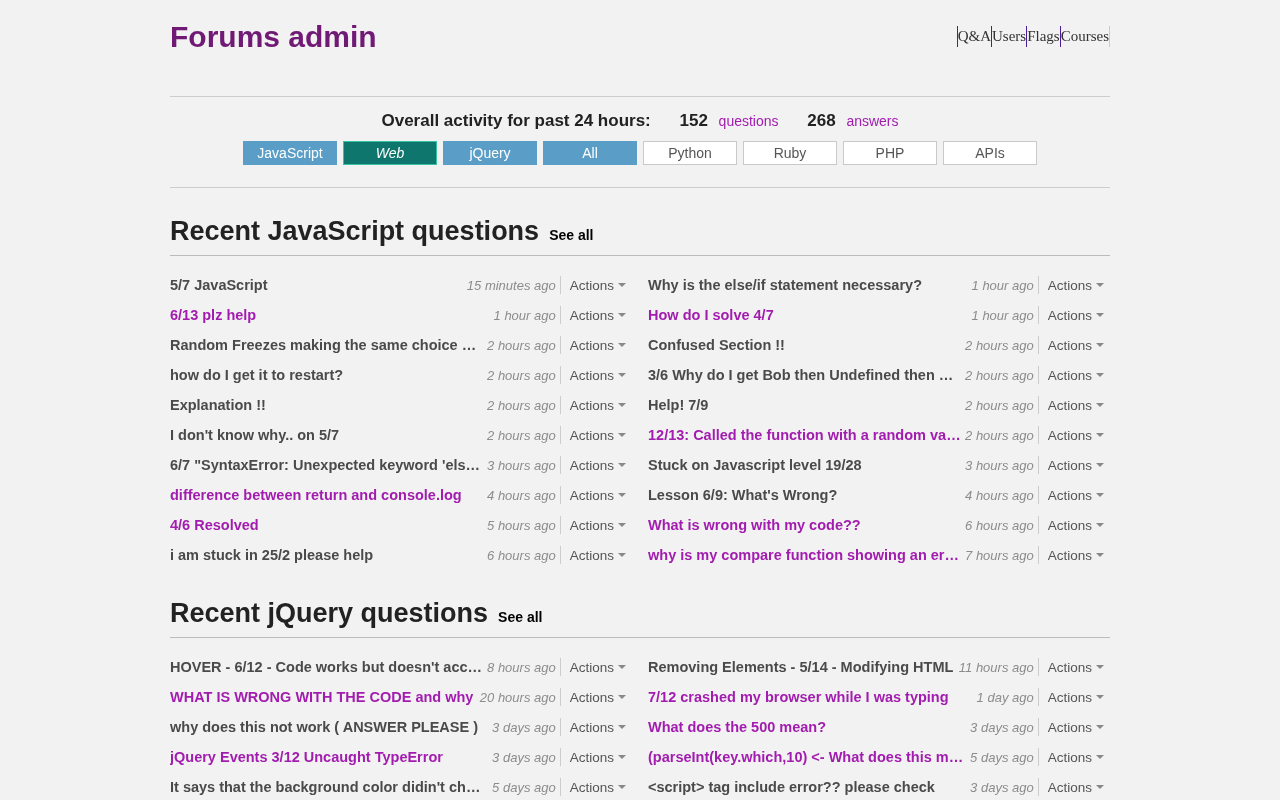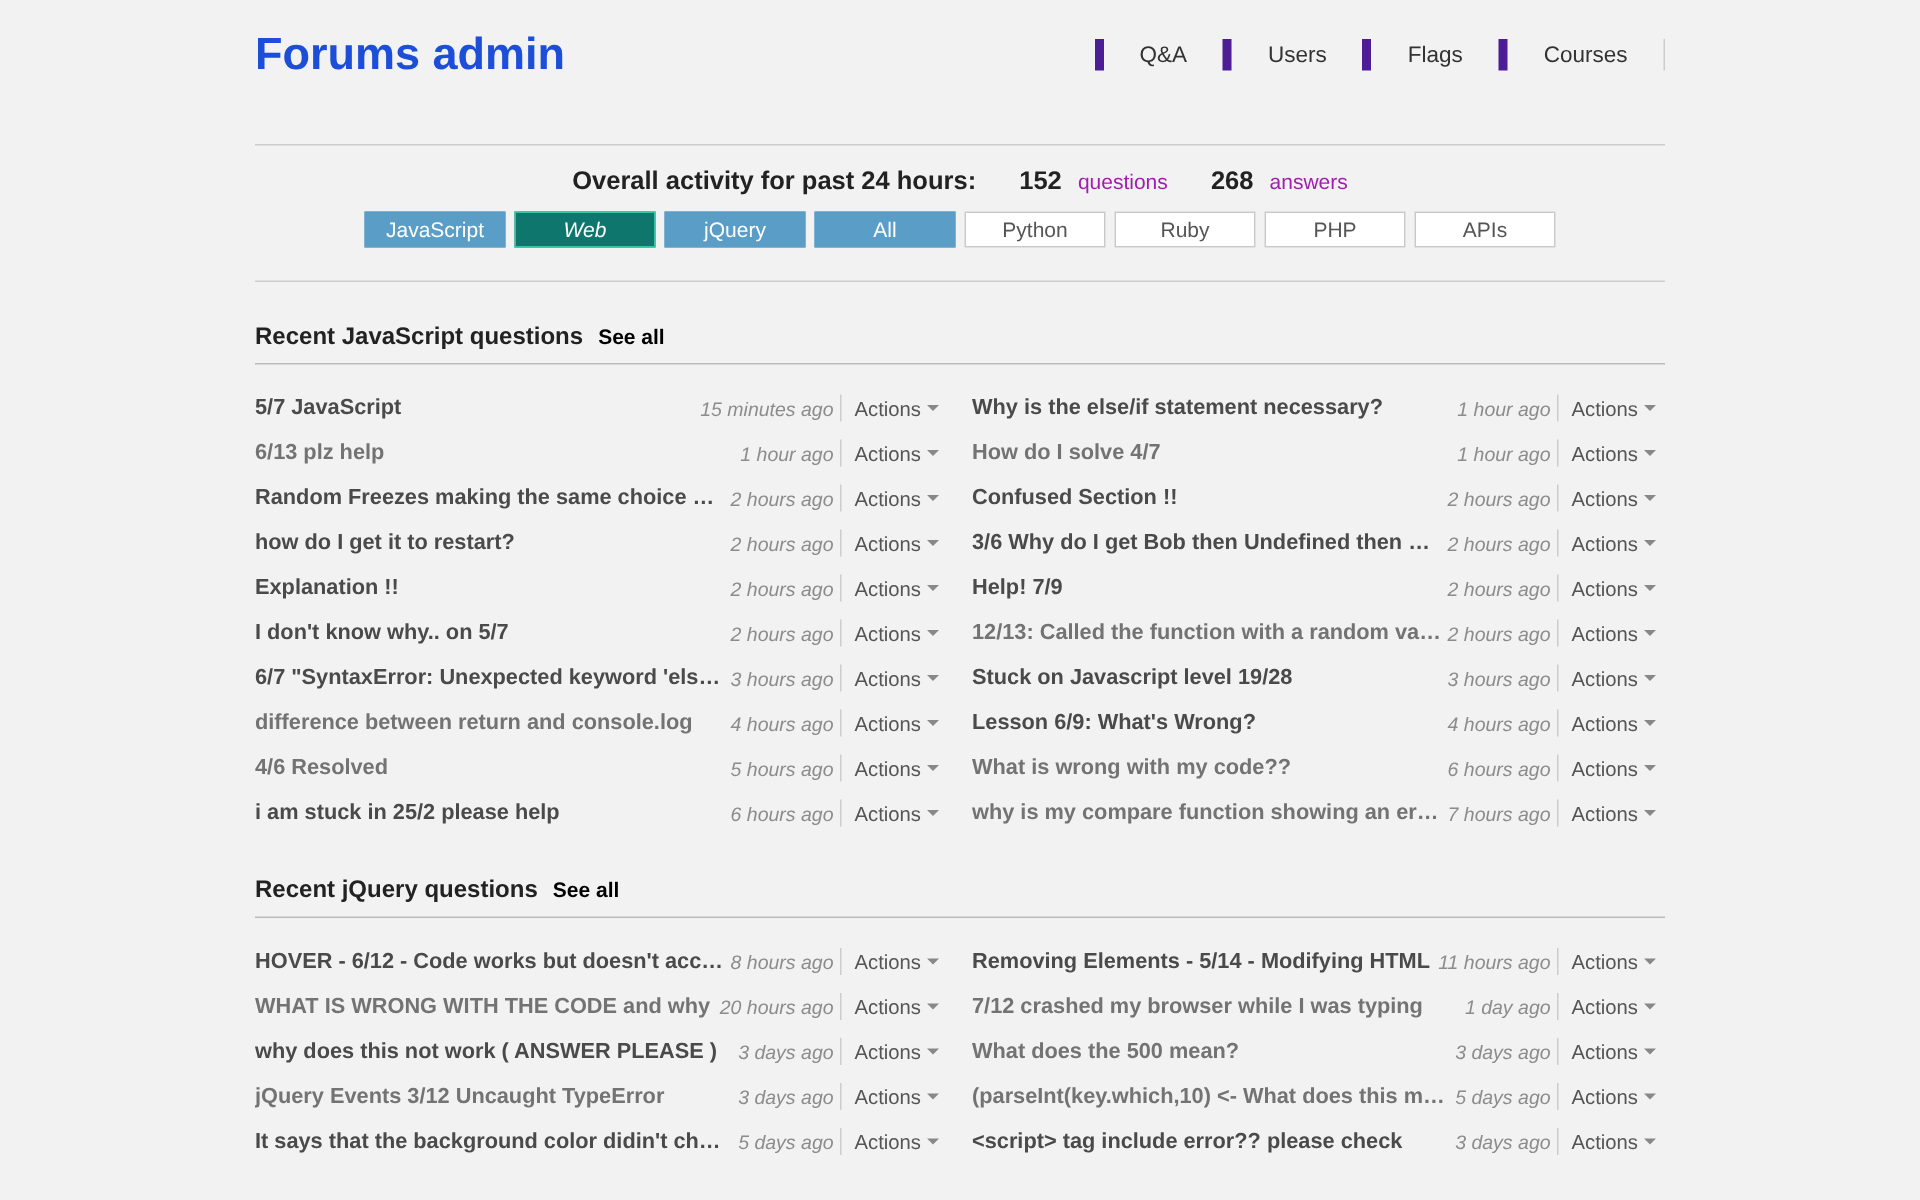--- a/index.html
+++ b/index.html
@@ -16,32 +16,33 @@
   }
   .top {
     display: flex;
     justify-content: space-between;
     align-items: flex-start;
     padding-top: 20px;
   }
   h1 {
     font-size: 30px;
     font-weight: 600;
-    color: #1d4ed8;
+    color: #701a75;
   }
   .topnav {
     display: flex;
     font-size: 15px;
     color: #333;
     margin-top: 6px;
   }
   .topnav .navitem {
-    padding: 2px 24px;
-    border-left: 6px solid #4c1d95;
+    padding: 2px 0;
+    border-left: 1px solid #4c1d95;
     cursor: pointer;
+    font-family: Liberation Serif, serif;
   }
   .topnav .navitem:last-child { border-right: 1px solid #ccc; }
   .hr {
     border: none;
     border-top: 1px solid #ccc;
     margin-top: 42px;
   }
   .stats {
     text-align: center;
     padding: 14px 0 10px;
@@ -71,21 +72,21 @@
   }
   .tab.active.blue { background: #5a9ec7; border-color: #5a9ec7; color: #fff; }
   .tab.active.teal { background: #0f766e; border-color: #36c3a1; color: #fff; font-style: italic; }
   .hr2 {
     border: none;
     border-top: 1px solid #ccc;
     margin-top: 12px;
   }
   .section { margin-top: 28px; }
   .section h2 {
-    font-size: 16px;
+    font-size: 27px;
     font-weight: 600;
     color: #222;
     display: inline-block;
   }
   .seeall {
     color: #000000;
     font-size: 14px;
     margin-left: 10px;
     cursor: pointer;
     font-weight: bold;
@@ -109,21 +110,21 @@
   .q-title {
     flex: 1 1 auto;
     min-width: 0;
     white-space: nowrap;
     overflow: hidden;
     text-overflow: ellipsis;
     font-weight: 600;
     font-size: 14.5px;
     cursor: pointer;
   }
-  .q-title.dim { color: #737373; }
+  .q-title.dim { color: #a21caf; }
   .q-title.norm { color: #4a4a4a; }
   .ago {
     color: #8c8c8c;
     font-style: italic;
     font-size: 13px;
     white-space: nowrap;
     flex: 0 0 auto;
   }
   .actions {
     flex: 0 0 auto;

